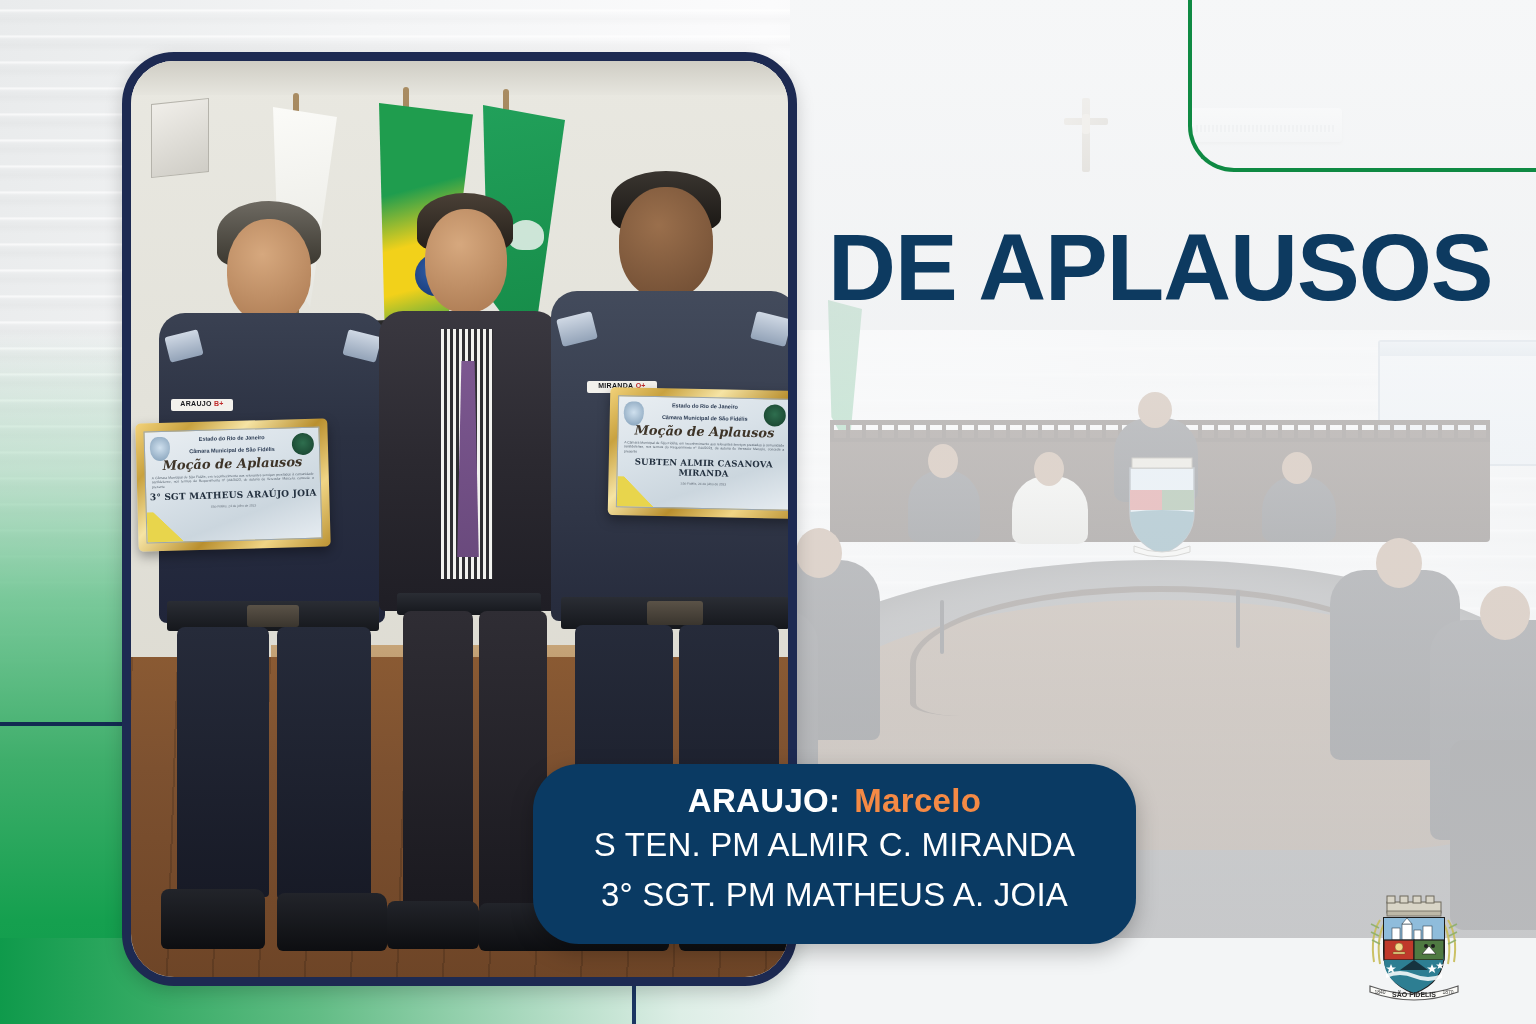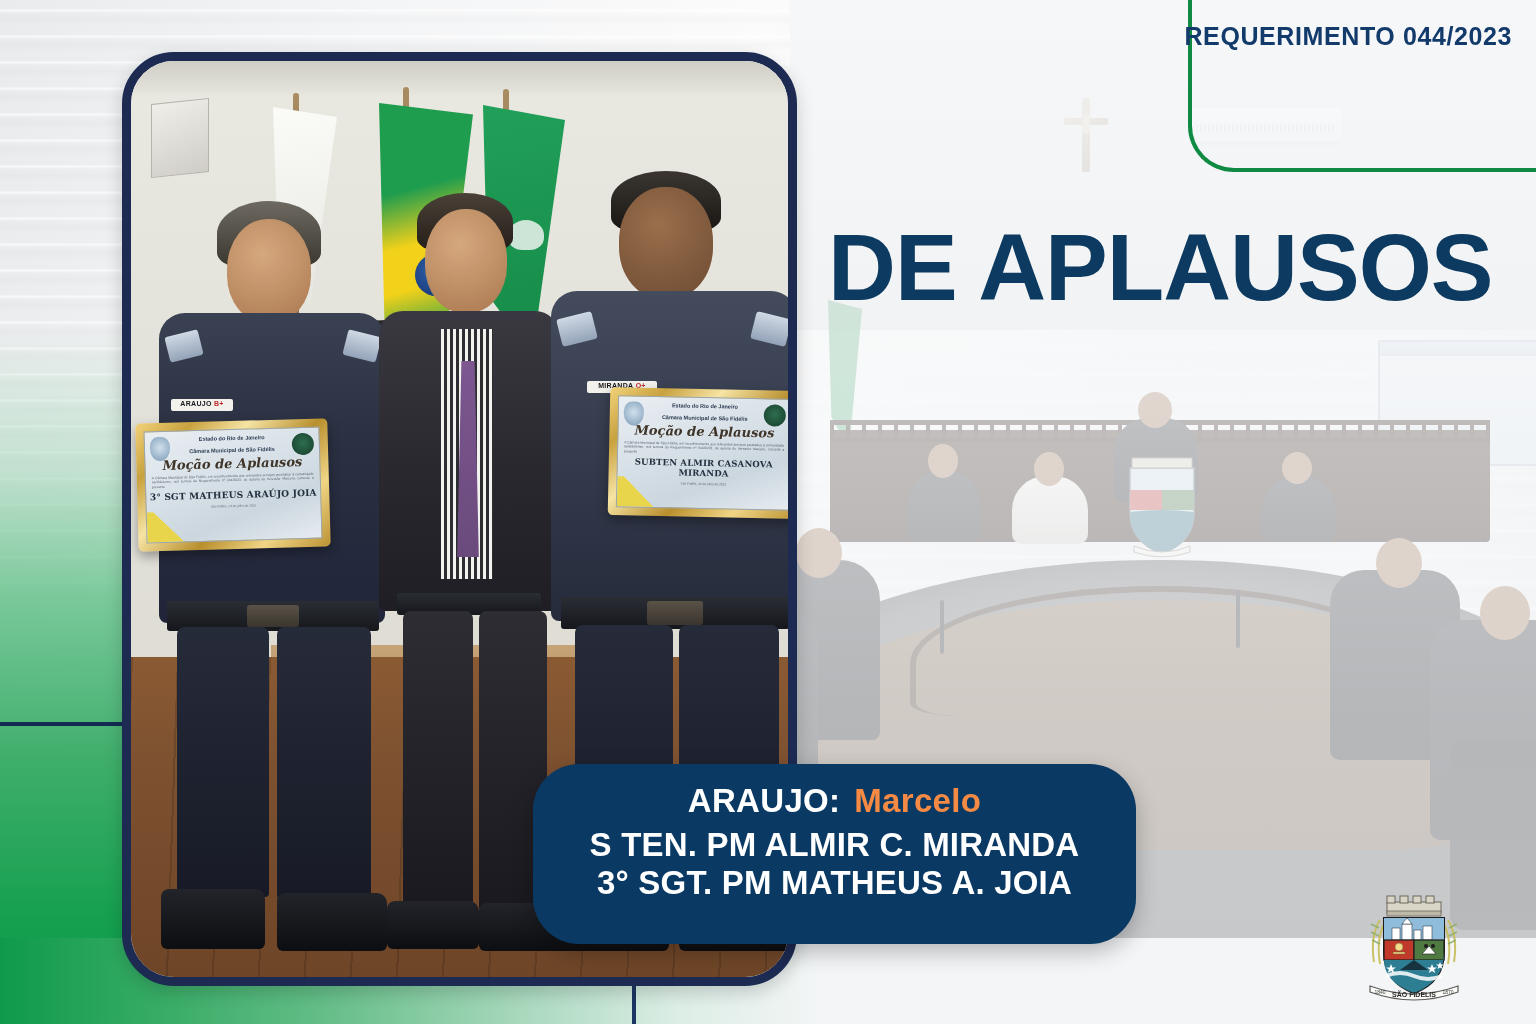--- a/index.html
+++ b/index.html
@@ -303,21 +303,21 @@
     background:#0a3a63;
     border-radius:46px;
     box-shadow:0 8px 22px rgba(0,0,0,.25);
     color:#ffffff;
     padding-top:18px;
     text-align:center;
   }
   .author-row1 { font-size:33px; font-weight:bold; letter-spacing:.3px; }
   .author-row1 .who { color:#f58a45; margin-left:14px; }
   .author-name {
-    font-size:33px; font-weight:bold; line-height:1.16; margin-top:6px; letter-spacing:.2px;
+    font-size:33px; font-weight:normal; line-height:1.16; margin-top:6px; letter-spacing:.2px;
   }
 
   
   .arms {
     position:absolute; right:68px; bottom:16px; width:108px; height:118px;
   }
   .arms svg { width:100%; height:100%; display:block; }
 </style>
 </head>
 <body>
@@ -377,21 +377,20 @@
     <div class="chamber-veil"></div>
   </div>
 
   <div class="green-left"></div>
   <div class="green-bottom"></div>
 
   <div class="line-h-left"></div>
   <div class="line-v-bottom"></div>
   <div class="green-frame"></div>
 
-  <div class="req">REQUERIMENTO 044/2023</div>
 
   <div class="title-wrap">
     <div class="title-2">DE APLAUSOS</div>
   </div>
 
   <div class="photo">
     <div class="ph ph-wall"></div>
     <div class="ph ph-ceil"></div>
     <div class="ph ph-speaker"></div>
 
@@ -481,21 +480,21 @@
         <div class="pl-ribbon"></div>
       </div>
     </div>
   </div>
 
   <div class="author-card">
     <div class="author-row1">
       <span>ARAUJO:</span><span class="who">Marcelo</span>
     </div>
     <div class="author-name">S TEN. PM ALMIR C. MIRANDA</div>
-    <div class="author-name" style="margin-top:0;">3° SGT. PM MATHEUS A. JOIA</div>
+    <div class="author-name" style="margin-top:12px;">3° SGT. PM MATHEUS A. JOIA</div>
   </div>
 
   <div class="arms">
     <svg viewBox="0 0 108 118" aria-hidden="true">
 
       <g stroke="#c9bf5e" stroke-width="2" fill="none" opacity=".95">
         <path d="M20 30 Q10 46 14 72"></path>
           <path d="M24 34 Q16 50 20 74"></path>
         <path d="M88 30 Q98 46 94 72"></path>
           <path d="M84 34 Q92 50 88 74"></path>

